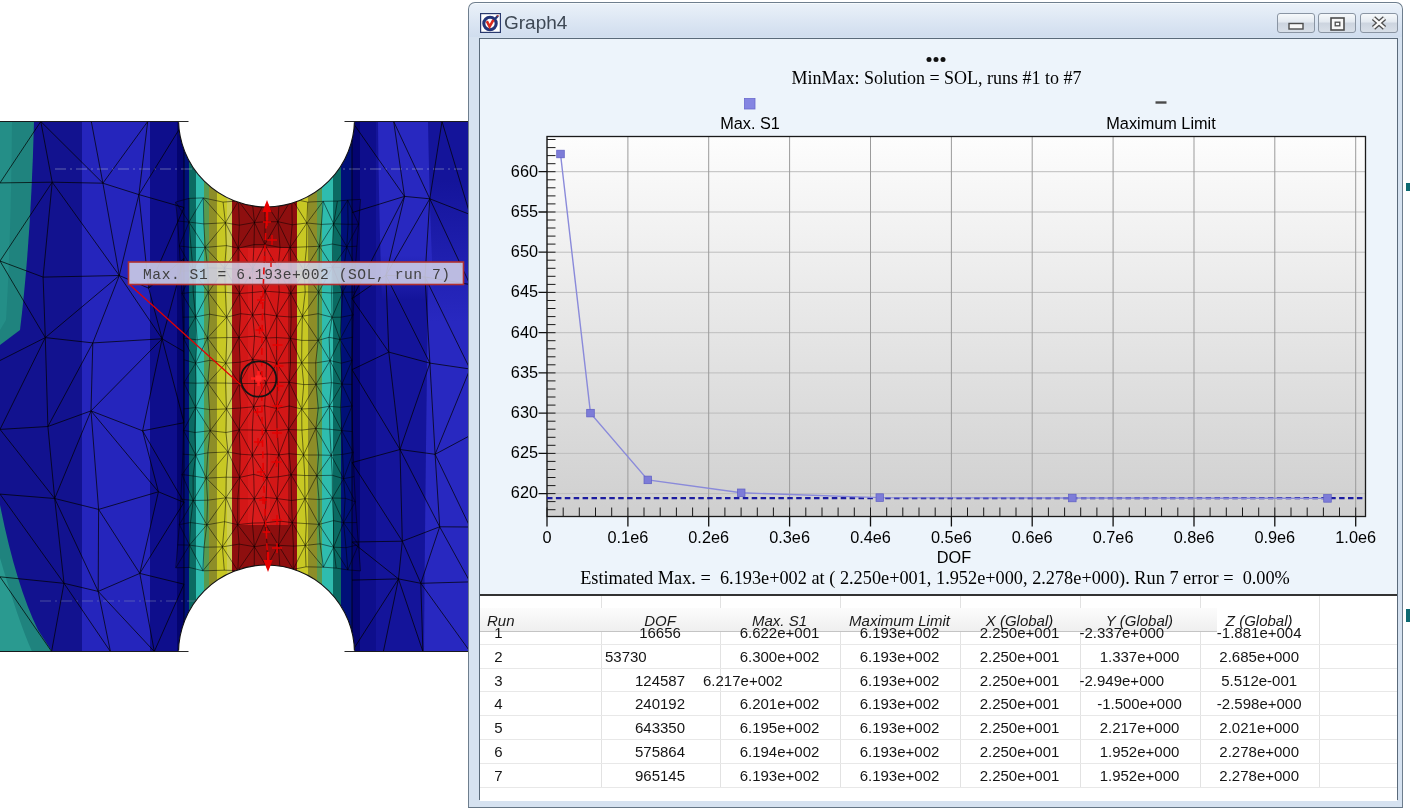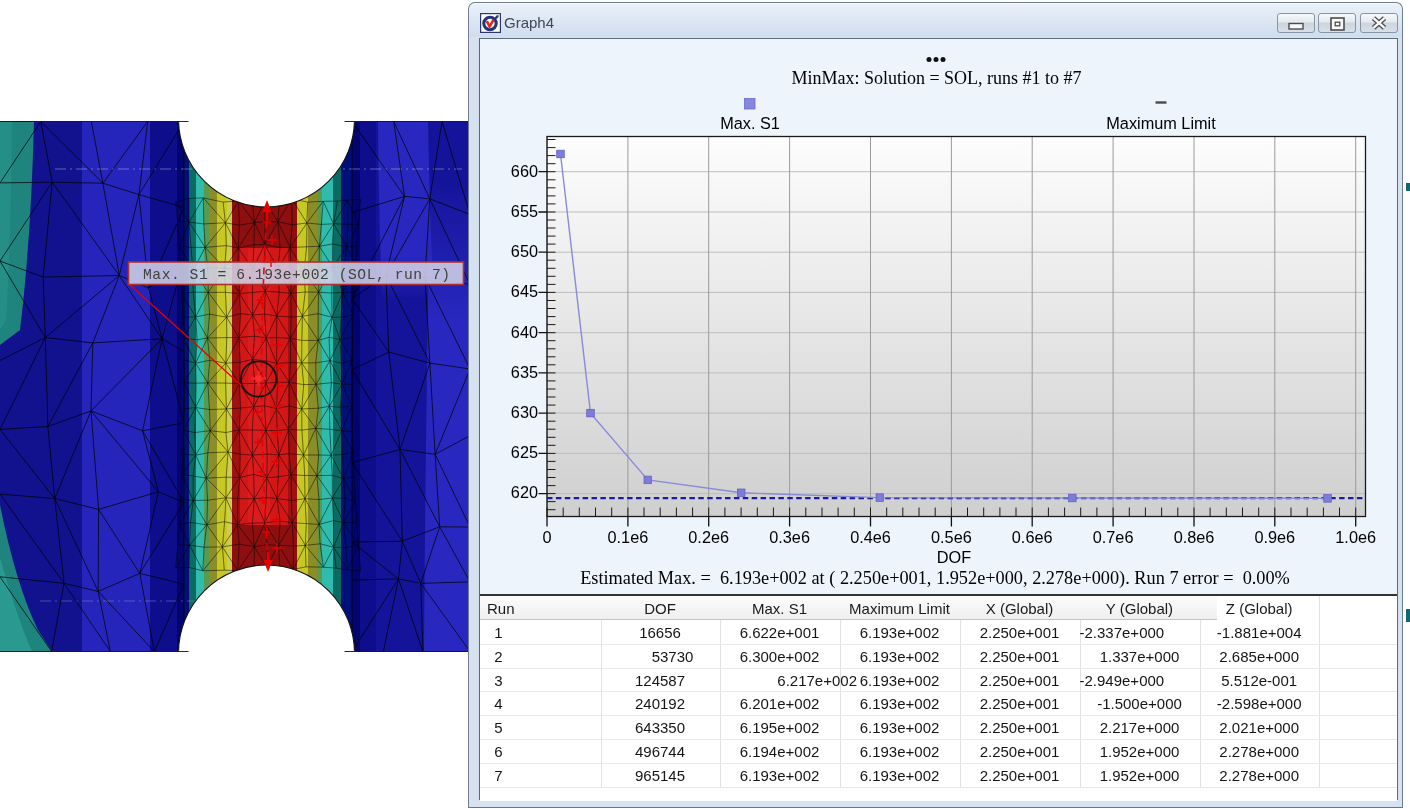--- a/index.html
+++ b/index.html
@@ -1,34 +1,34 @@
 <!DOCTYPE html>
 <html><head><meta charset="utf-8"><style>
 * { margin:0; padding:0; box-sizing:border-box; }
 html,body { width:1410px; height:809px; overflow:hidden; background:#fff;
   font-family:"Liberation Sans", sans-serif; }
 #page { position:relative; width:1410px; height:809px; }
 #win { position:absolute; left:468px; top:2px; width:935px; height:806px;
   border:1px solid #6e7e8e; border-bottom:1.5px solid #667685; border-radius:7px 7px 0 0;
   background:linear-gradient(#eaf1f9, #d0ddee 34px, #d6e2f0 34px, #d6e2f0);
   box-shadow:inset 0 1px 0 #f6fafd; }
-#titletext { position:absolute; left:35px; top:12.5px; font-size:15px; line-height:13px; color:#3e4854; }
+#titletext { position:absolute; left:35px; top:12.5px; font-size:19px; line-height:13px; color:#3e4854; }
 .wbtn { position:absolute; top:9.5px; width:38px; height:20px; border:1px solid #8a95a3; border-radius:3px;
   background:linear-gradient(#f6f9fb, #e3e9f0 45%, #ccd4df 50%, #d8dfe8);
   }
 .wbtn svg { position:absolute; left:0; top:0; }
 #content { position:absolute; left:10px; top:34.5px; width:919px; height:762px;
   border:1px solid #5a6a7a; background:#edf4fb; }
 #chartwrap { position:absolute; left:-1px; top:-1px; width:917px; height:556px; }
 #tablewrap { position:absolute; left:0; top:555.5px; width:917px; height:206.5px;
   background:#fff; border-top:2px solid #333; }
 .tbl { position:absolute; left:0; top:0; width:917px; height:204.5px; font-size:15px; color:#151515; }
 .vsep { position:absolute; top:0; width:1px; height:192px; background:#e2e2e2; }
-.thead { position:absolute; left:0; top:0; width:737px; height:24px;
-  background:linear-gradient(#fcfcfc, #efefef); border-bottom:1px solid #c4c4c4; }
+.thead { position:absolute; left:0; top:12px; width:737px; height:24px;
+  background:linear-gradient(#fcfcfc, #efefef); border-bottom:1px solid #c4c4c4;font-style:italic; }
 .hc { position:absolute; top:3px; height:20px; line-height:20px; color:#1a1a1a; }
 .trow { position:absolute; left:0; width:917px; height:23.8px; border-bottom:1px solid #e8e8e8; }
 .tc { position:absolute; top:0; height:23.8px; line-height:23.8px; }
 .edgeblue { position:absolute; background:#0f6a72; }
 </style></head>
 <body>
 <div id="page">
 <svg width="470" height="809" viewBox="0 0 470 809" style="position:absolute;left:0;top:0">
 <defs>
         <clipPath id="bodyclip">
@@ -244,31 +244,31 @@
 <div class="tc" style="left:0px;width:37px;text-align:center">1</div>
 <div class="tc" style="left:120.5px;width:119.0px;text-align:center">16656</div>
 <div class="tc" style="left:239.5px;width:120.0px;text-align:center">6.622e+001</div>
 <div class="tc" style="left:359.5px;width:120.0px;text-align:center">6.193e+002</div>
 <div class="tc" style="left:479.5px;width:120.0px;text-align:center">2.250e+001</div>
 <div class="tc" style="left:599.5px;width:120.0px;">-2.337e+000</div>
 <div class="tc" style="left:719.5px;width:119.39999999999998px;text-align:center">-1.881e+004</div>
 </div>
 <div class="trow" style="top:48.8px">
 <div class="tc" style="left:0px;width:37px;text-align:center">2</div>
-<div class="tc" style="left:133px;width:119.0px;text-align:center">53730</div>
+<div class="tc" style="left:125px;width:119.0px;">53730</div>
 <div class="tc" style="left:239.5px;width:120.0px;text-align:center">6.300e+002</div>
 <div class="tc" style="left:359.5px;width:120.0px;text-align:center">6.193e+002</div>
 <div class="tc" style="left:479.5px;width:120.0px;text-align:center">2.250e+001</div>
 <div class="tc" style="left:599.5px;width:120.0px;text-align:center">1.337e+000</div>
 <div class="tc" style="left:719.5px;width:119.39999999999998px;text-align:center">2.685e+000</div>
 </div>
 <div class="trow" style="top:72.6px">
 <div class="tc" style="left:0px;width:37px;text-align:center">3</div>
 <div class="tc" style="left:120.5px;width:119.0px;text-align:center">124587</div>
-<div class="tc" style="left:257px;width:120.0px;text-align:right">6.217e+002</div>
+<div class="tc" style="left:223px;width:120.0px;text-align:left">6.217e+002</div>
 <div class="tc" style="left:359.5px;width:120.0px;text-align:center">6.193e+002</div>
 <div class="tc" style="left:479.5px;width:120.0px;text-align:center">2.250e+001</div>
 <div class="tc" style="left:599.5px;width:120.0px;">-2.949e+000</div>
 <div class="tc" style="left:719.5px;width:119.39999999999998px;text-align:center">5.512e-001</div>
 </div>
 <div class="trow" style="top:96.4px">
 <div class="tc" style="left:0px;width:37px;text-align:center">4</div>
 <div class="tc" style="left:120.5px;width:119.0px;text-align:center">240192</div>
 <div class="tc" style="left:239.5px;width:120.0px;text-align:center">6.201e+002</div>
 <div class="tc" style="left:359.5px;width:120.0px;text-align:center">6.193e+002</div>
@@ -280,21 +280,21 @@
 <div class="tc" style="left:0px;width:37px;text-align:center">5</div>
 <div class="tc" style="left:120.5px;width:119.0px;text-align:center">643350</div>
 <div class="tc" style="left:239.5px;width:120.0px;text-align:center">6.195e+002</div>
 <div class="tc" style="left:359.5px;width:120.0px;text-align:center">6.193e+002</div>
 <div class="tc" style="left:479.5px;width:120.0px;text-align:center">2.250e+001</div>
 <div class="tc" style="left:599.5px;width:120.0px;text-align:center">2.217e+000</div>
 <div class="tc" style="left:719.5px;width:119.39999999999998px;text-align:center">2.021e+000</div>
 </div>
 <div class="trow" style="top:144.0px">
 <div class="tc" style="left:0px;width:37px;text-align:center">6</div>
-<div class="tc" style="left:120.5px;width:119.0px;text-align:center">496744</div>
+<div class="tc" style="left:120.5px;width:119.0px;text-align:center">575864</div>
 <div class="tc" style="left:239.5px;width:120.0px;text-align:center">6.194e+002</div>
 <div class="tc" style="left:359.5px;width:120.0px;text-align:center">6.193e+002</div>
 <div class="tc" style="left:479.5px;width:120.0px;text-align:center">2.250e+001</div>
 <div class="tc" style="left:599.5px;width:120.0px;text-align:center">1.952e+000</div>
 <div class="tc" style="left:719.5px;width:119.39999999999998px;text-align:center">2.278e+000</div>
 </div>
 <div class="trow" style="top:167.8px">
 <div class="tc" style="left:0px;width:37px;text-align:center">7</div>
 <div class="tc" style="left:120.5px;width:119.0px;text-align:center">965145</div>
 <div class="tc" style="left:239.5px;width:120.0px;text-align:center">6.193e+002</div>

